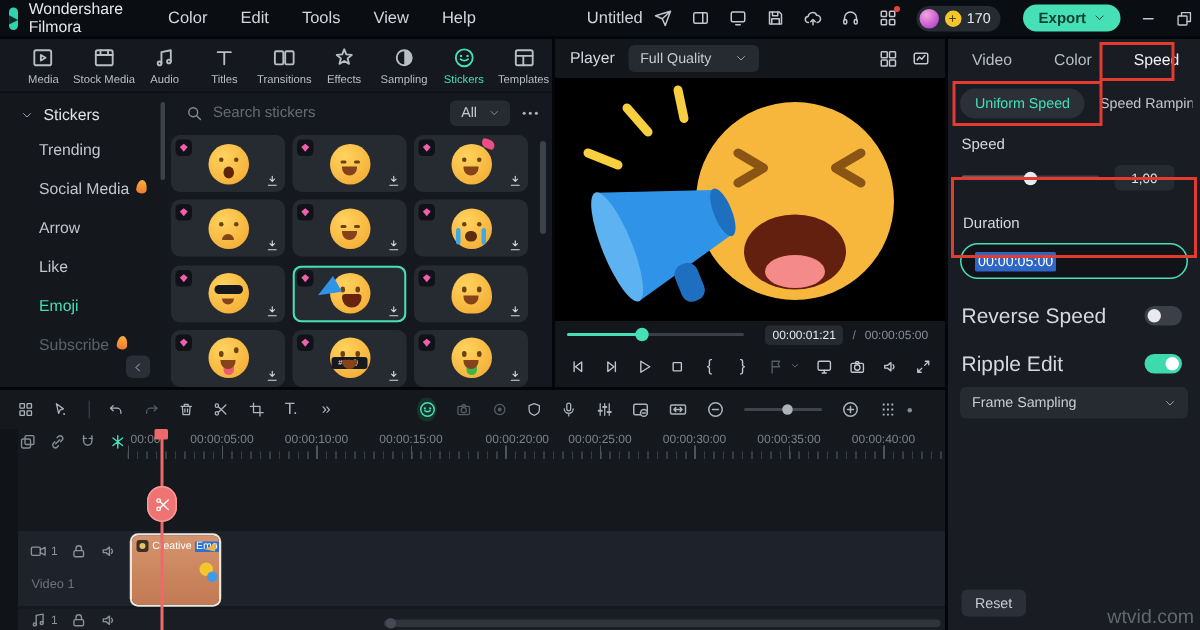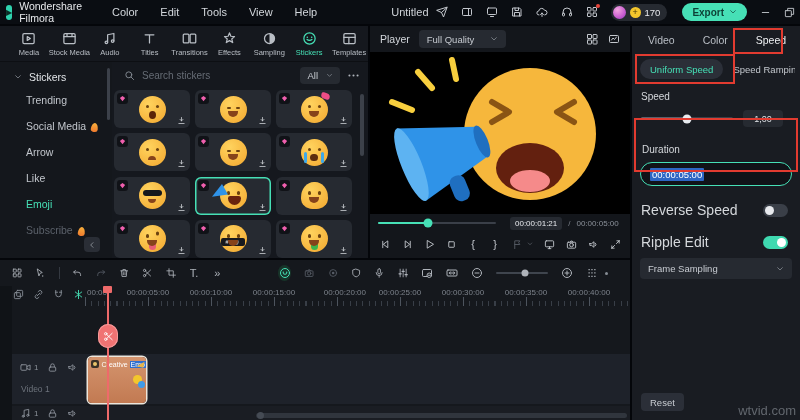--- a/index.html
+++ b/index.html
@@ -42,21 +42,21 @@
   
   #media-tabs{position:absolute;left:0;top:0;width:100%;height:36px;display:flex;align-items:center;
               padding-left:10px;gap:2px;border-bottom:1px solid #0d0f13;box-sizing:border-box;}
   .tab{width:39px;display:flex;flex-direction:column;align-items:center;gap:2px;color:#b9bec5;}
   .tab .ic{width:15px;height:15px;}
   .tab .lbl{font-size:7.5px;white-space:nowrap;}
   .tab.active{color:#46e0b6;}
   #sidebar{position:absolute;left:0;top:36px;width:112px;bottom:0;background:#14171c;}
   #sidebar-header{display:flex;align-items:center;gap:7px;padding:9px 0 4px 14px;font-size:10.5px;color:#e2e5e8;}
   #sidebar-header .ic{width:8px;height:8px;color:#9aa0a8;}
-  .side-item{padding:7px 0 7px 26px;font-size:10.5px;color:#c2c6cc;display:flex;align-items:flex-end;gap:5px;}
+  .side-item{padding:7px 0 7px 26px;font-size:10.5px;color:#c2c6cc;display:flex;align-items:flex-start;gap:5px;}
   .side-item.active{color:#46e0b6;}
   .side-item.dimmed{color:#5b616a;}
   .flame{width:7px;height:9px;background:linear-gradient(#f8b03c,#ef7a2e);border-radius:50% 50% 45% 45%/70% 70% 30% 30%;transform:rotate(8deg);}
   #side-scroll{position:absolute;right:2px;top:6px;width:3px;height:52px;border-radius:2px;background:#3c414a;}
   #collapse-btn{position:absolute;left:84px;bottom:6px;width:16px;height:15px;border-radius:4px;background:#2a2e36;
                 display:flex;align-items:center;justify-content:center;}
   #collapse-btn .ic{width:8px;height:8px;color:#aeb3ba;}
   #search-row{position:absolute;left:112px;top:36px;right:0;height:26px;display:flex;align-items:center;
               padding:0 8px 0 12px;box-sizing:border-box;gap:7px;}
   #search-row .sic{width:11px;height:11px;color:#878d96;}

